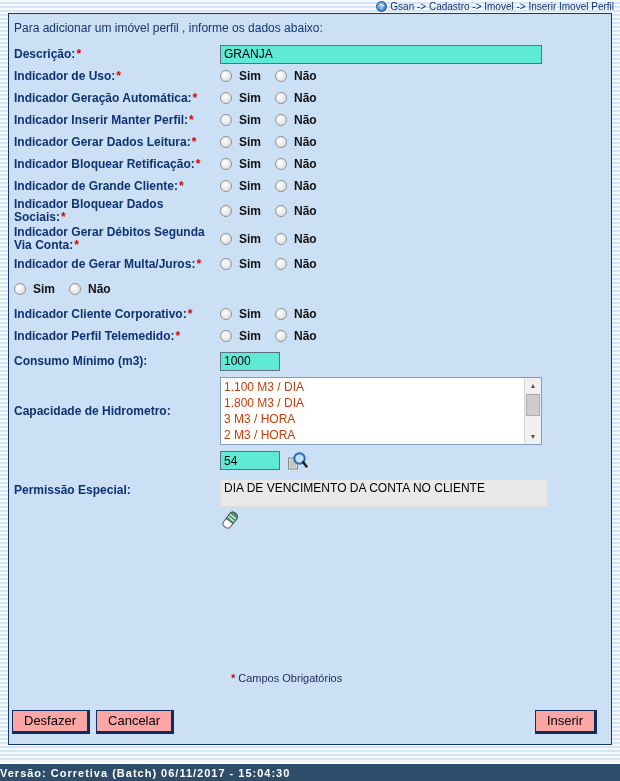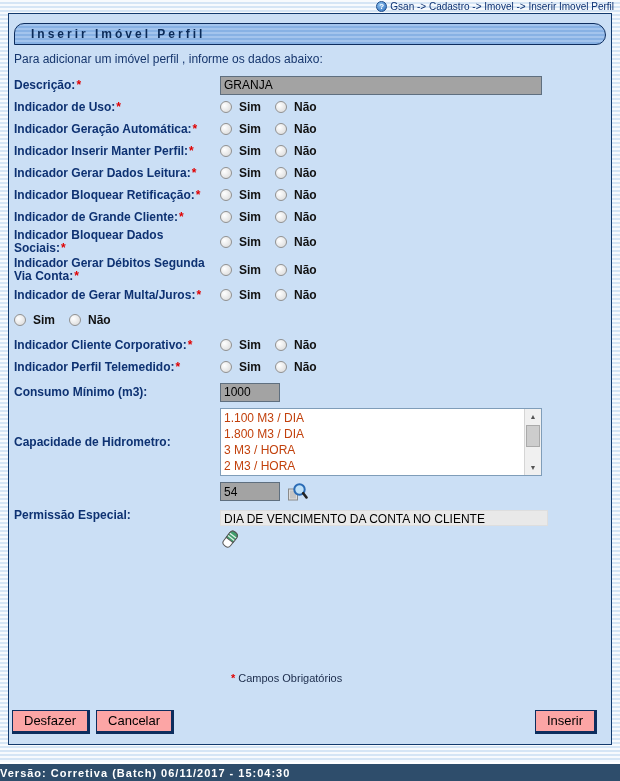--- a/index.html
+++ b/index.html
@@ -42,21 +42,21 @@
   .row { display: flex; align-items: center; min-height: 22px; }
   .row.tall { min-height: 28px; }
   .lbl {
     width: 206px; flex: 0 0 206px;
     font-size: 12px; font-weight: bold; color: #0e3272;
     white-space: pre-line; line-height: 13px;
   }
   .req { color: #e00000; margin-left: 1px; }
   .field { display: flex; align-items: center; }
   input.text {
-    height: 19px; border: 1px solid #5f6f7f; background: #a3a3a3;
+    height: 19px; border: 1px solid #5f6f7f; background: #5eead4;
     font-family: "Liberation Sans", sans-serif; font-size: 12px; padding: 1px 3px; color: #000;
   }
   .w-wide { width: 322px; }
   .w-small { width: 60px; }
   .radio {
     width: 12px; height: 12px; border-radius: 50%;
     background: radial-gradient(circle at 35% 35%, #ffffff, #d6d6d6);
     border: 1px solid #919191; display: inline-block; cursor: pointer;
   }
   .rlbl { font-size: 12px; font-weight: bold; color: #111; margin: 0 14px 0 7px; }
@@ -79,21 +79,21 @@
   .sb-up { position: absolute; top: 0; left: 0; right: 0; }
   .sb-down { position: absolute; bottom: 0; left: 0; right: 0; }
   .sb-thumb {
     position: absolute; top: 16px; left: 1px; right: 1px; height: 22px;
     background: #cdcdcd; border: 1px solid #aaa; cursor: pointer;
   }
   
   .stack { display: flex; flex-direction: column; gap: 3px; }
   .inline { display: flex; align-items: flex-start; gap: 1px; }
   .readonly-field {
-    width: 328px; height: 16px; background: #e9e9e9; border: 1px solid #dedede;
+    width: 328px; height: 28px; background: #e9e9e9; border: 1px solid #dedede;
     font-size: 12px; color: #000; padding: 1px 3px; line-height: 14px; white-space: nowrap; overflow: hidden;
   }
   .icon-btn { cursor: pointer; display: inline-block; }
   
   .required-note {
     position: absolute; left: 222px; bottom: 60px;
     font-size: 11px; color: #1b2b4a;
   }
   .required-note .star { color: #e00000; font-weight: bold; margin-right: 3px; }
   .btn-row-left { position: absolute; left: 3px; bottom: 10px; display: flex; gap: 6px; }
@@ -115,21 +115,20 @@
 </style>
 </head>
 <body>
 
 <div class="breadcrumb">
   <span class="help-icon">?</span>
   <span>Gsan -&gt; Cadastro -&gt; Imovel -&gt; Inserir Imovel Perfil</span>
 </div>
 
 <div class="panel">
-  <div class="titlebar">Inserir Imóvel Perfil</div>
   <div class="instruction">Para adicionar um imóvel perfil , informe os dados abaixo:</div>
 
   <div class="form">
 
     <div class="row">
       <div class="lbl"><span>Descrição:</span><span class="req">*</span></div>
       <div class="field">
           <input class="text w-wide" type="text" value="GRANJA" style="">
         </div>
     </div>

